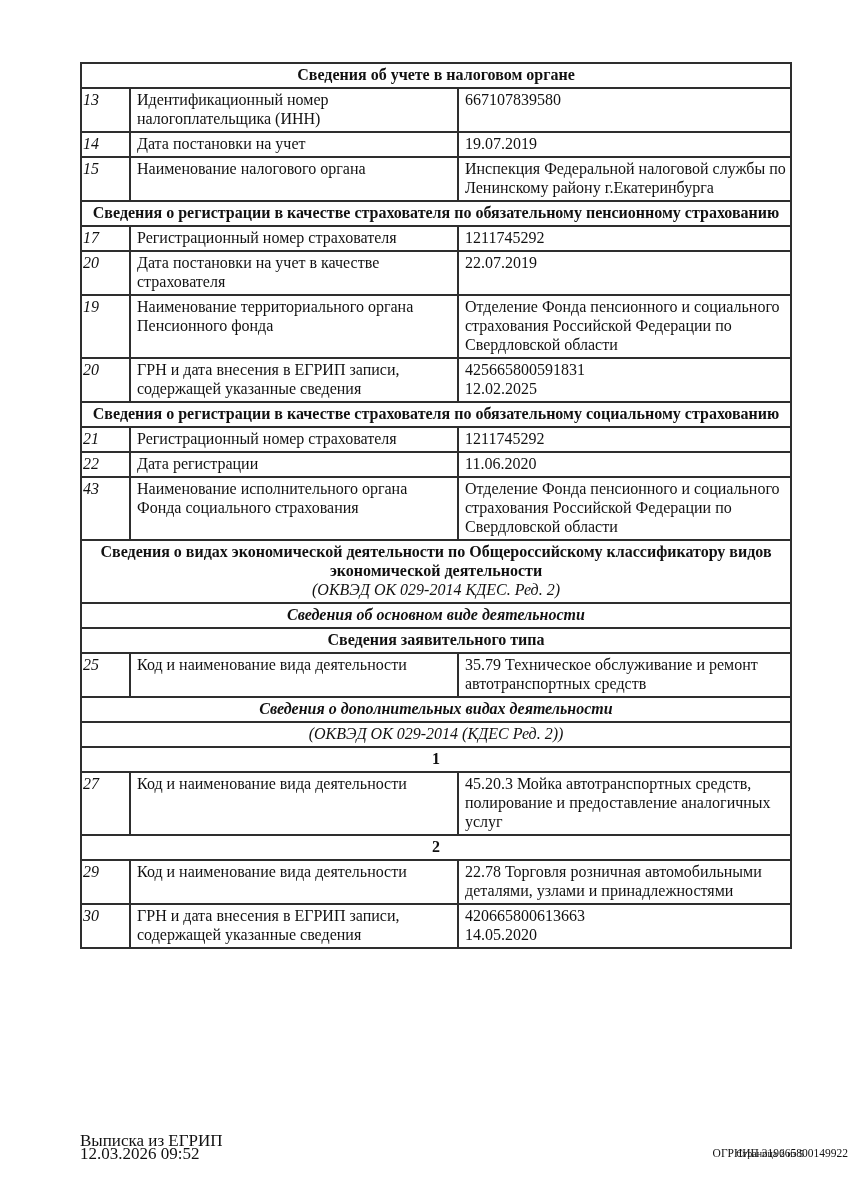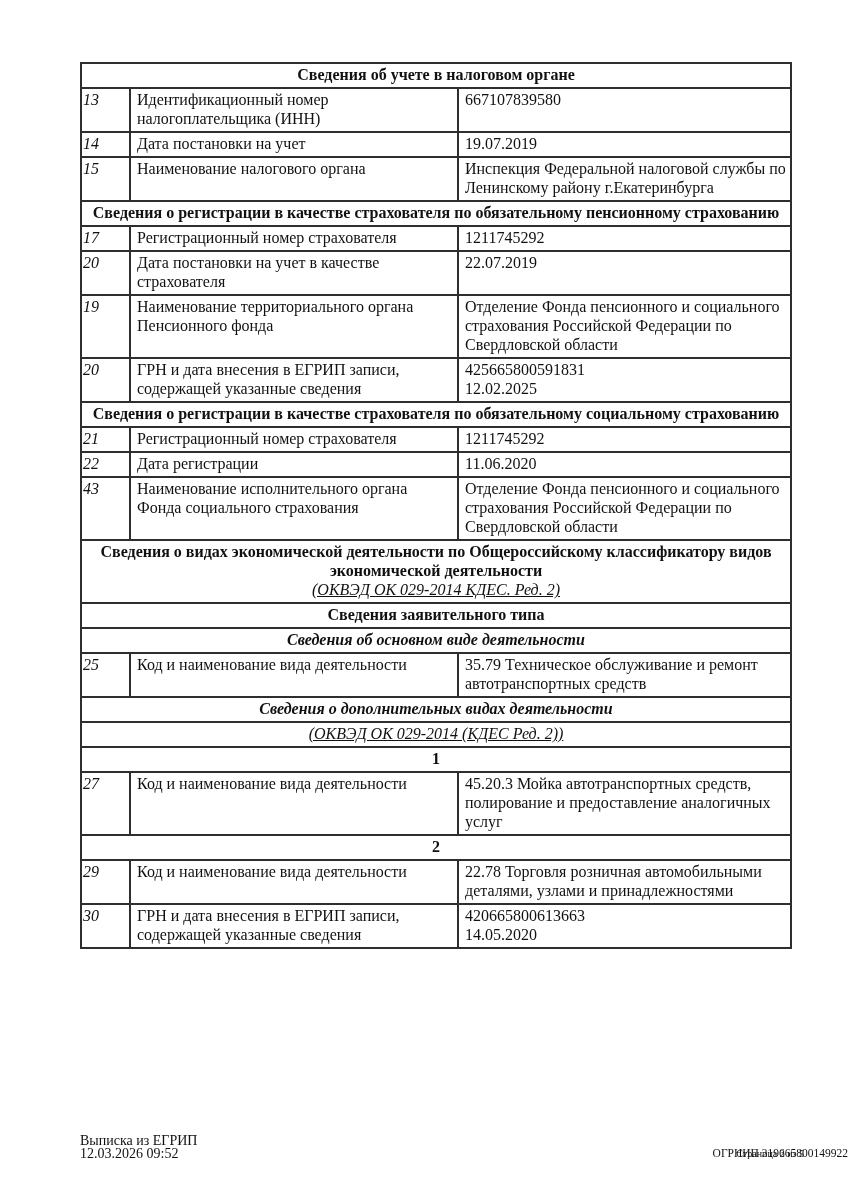--- a/index.html
+++ b/index.html
@@ -37,27 +37,27 @@
     padding: 1px 1px 3px 1px;
     font-style: italic;
   }
   td.section {
     text-align: center;
     font-weight: bold;
     padding: 1px 8px 3px 8px;
   }
   .s-b  { }
   .s-bi { font-style: italic; }
-  .s-i  { font-style: italic; font-weight: normal; text-decoration: underline; }
+  .s-i  { font-style: italic; font-weight: normal; }
   .val-line { }
   .footer-left {
     position: absolute;
     left: 80px;
     top: 1134px;
-    font-size: 14px;
+    font-size: 17px;
     line-height: 13px;
     text-align: left;
   }
   .footer-center {
     position: absolute;
     left: 0;
     right: 0;
     top: 1147px;
     font-size: 11.5px;
     line-height: 13px;
@@ -169,26 +169,26 @@
         </td>
       </tr>
       <tr>
         <td class="section" colspan="3">
           <div class="s-b">Сведения о видах экономической деятельности по Общероссийскому классификатору видов экономической деятельности</div>
           <div class="s-i">(ОКВЭД ОК 029-2014 КДЕС. Ред. 2)</div>
         </td>
       </tr>
       <tr>
         <td class="section" colspan="3">
+          <div class="s-bi">Сведения об основном виде деятельности</div>
+        </td>
+      </tr>
+      <tr>
+        <td class="section" colspan="3">
           <div class="s-b">Сведения заявительного типа</div>
-        </td>
-      </tr>
-      <tr>
-        <td class="section" colspan="3">
-          <div class="s-bi">Сведения об основном виде деятельности</div>
         </td>
       </tr>
       <tr>
         <td class="num">25</td>
         <td class="label">Код и наименование вида деятельности</td>
         <td class="value">
           <div class="val-line">35.79 Техническое обслуживание и ремонт автотранспортных средств</div>
         </td>
       </tr>
       <tr>

